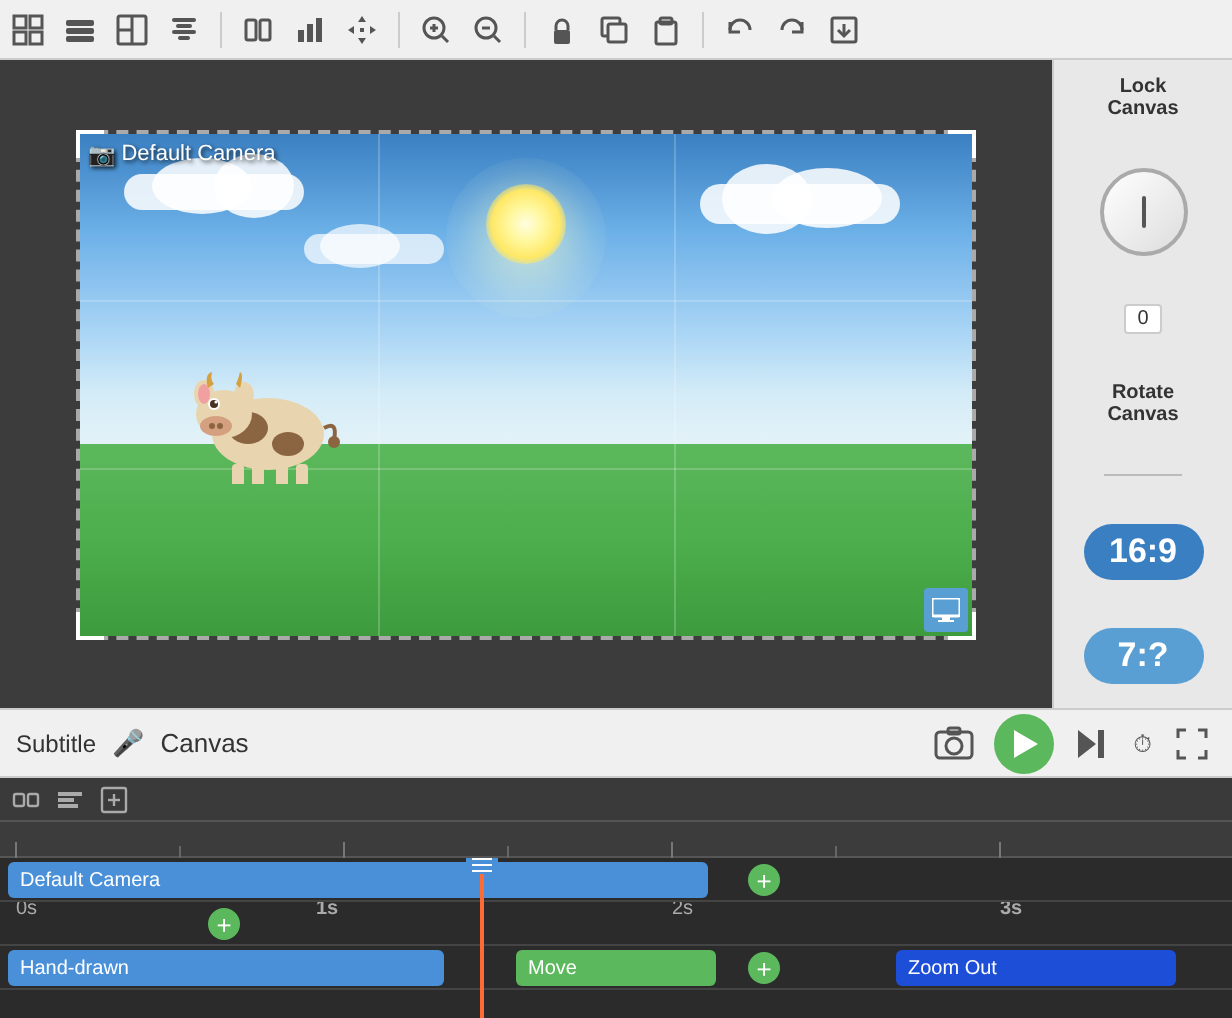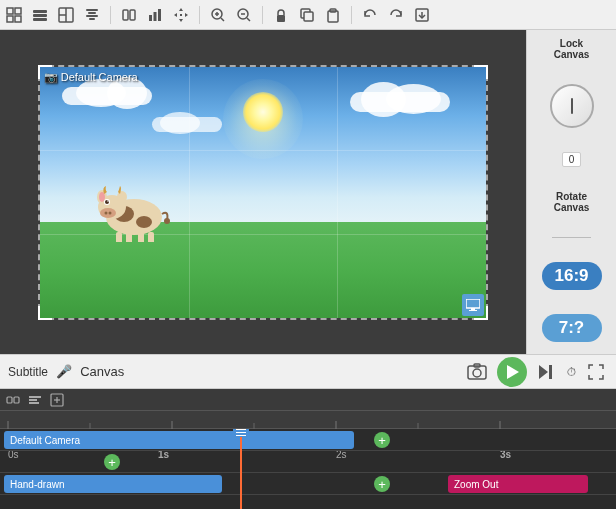--- a/index.html
+++ b/index.html
@@ -398,21 +398,21 @@
 
     .clip-blue {
       background: #4a90d9;
     }
 
     .clip-green {
       background: #5cb85c;
     }
 
     .clip-light-green {
-      background: #be185d;
+      background: #1d4ed8;
     }
 
     .add-btn {
       position: absolute;
       width: 16px;
       height: 16px;
       border-radius: 50%;
       background: #5cb85c;
       color: white;
       display: flex;
@@ -776,20 +776,23 @@
     </div>
 
     <div class="track-row">
       <div class="add-btn" style="left:104px;">+</div>
     </div>
 
     <div class="track-row">
       <div class="track-clip clip-blue" style="left:4px;width:218px;">
         <span>Hand-drawn</span>
       </div>
+      <div class="track-clip clip-green" style="left:258px;width:100px;">
+        <span>Move</span>
+      </div>
       <div class="add-btn" style="left:374px;">+</div>
       <div class="track-clip clip-light-green" style="left:448px;width:140px;">
         <span>Zoom Out</span>
       </div>
     </div>
 
     <div class="playhead" style="left:240px;top:0;height:100%;">
       <div class="playhead-head">
         <div class="playhead-line"></div>
         <div class="playhead-line"></div>

